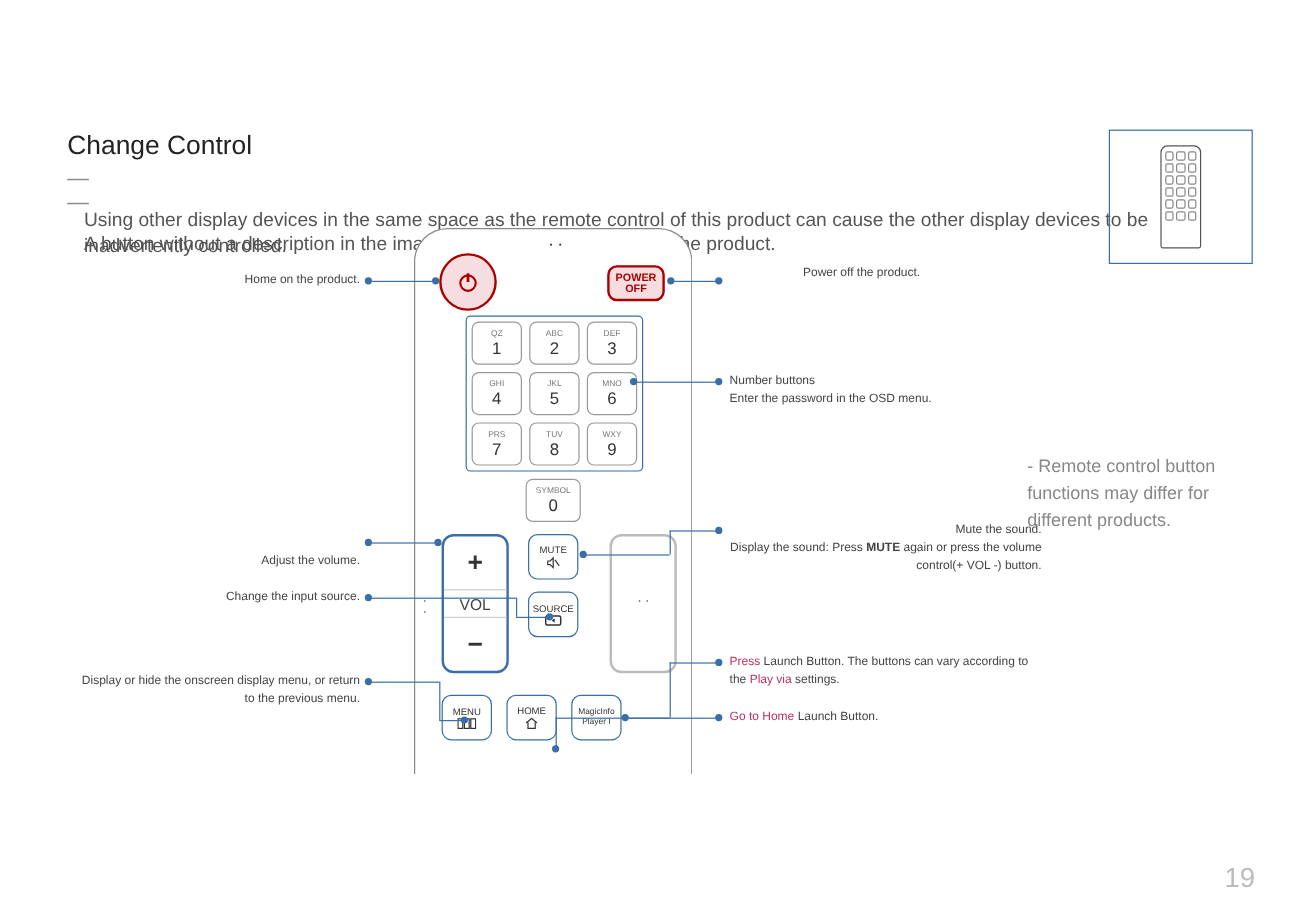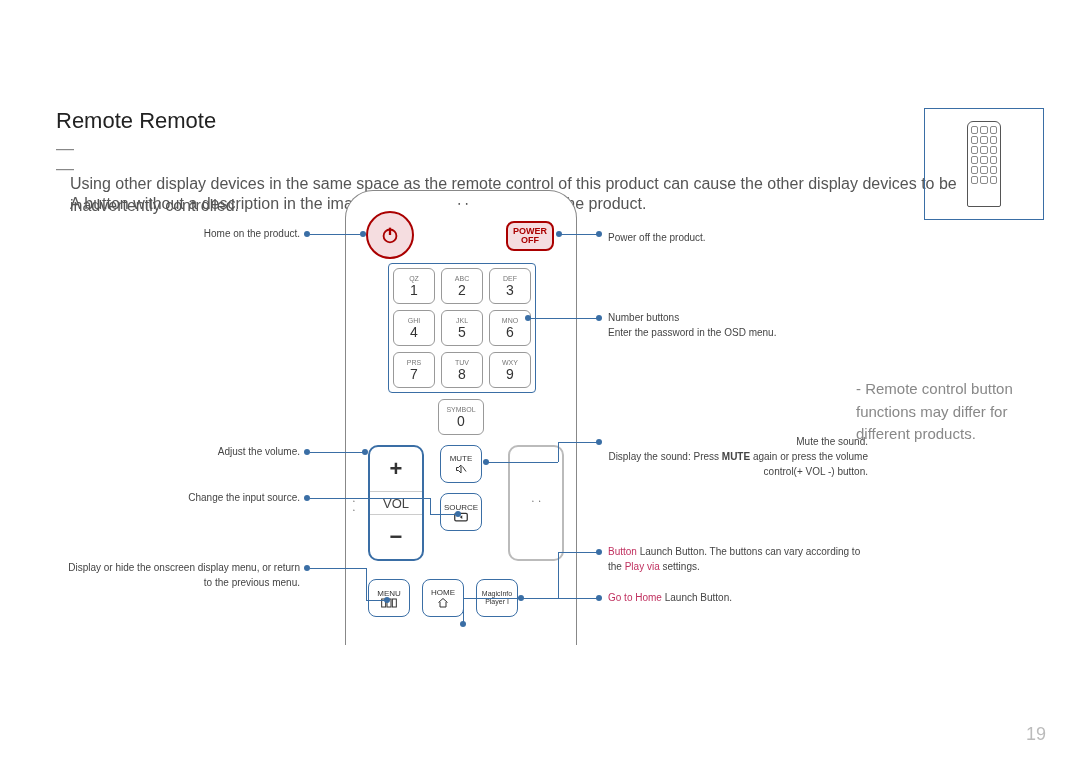--- a/index.html
+++ b/index.html
@@ -26,27 +26,27 @@
   .leader{position:absolute;height:1px;background:#3a6ea5;}
   .leaderv{position:absolute;width:1px;background:#3a6ea5;}
   .label{position:absolute;font-size:10px;color:#444;line-height:1.5;}
   .labelL{text-align:right;}
   .magenta{color:#c0305f;}
   .thumb{position:absolute;right:36px;top:108px;width:120px;height:112px;border:1px solid #3a6ea5;display:flex;align-items:center;justify-content:center;}
   .thumb .mini{width:34px;height:86px;border:1.5px solid #555;border-radius:6px 6px 2px 2px;display:grid;grid-template-columns:repeat(3,1fr);grid-auto-rows:8px;gap:2px;padding:4px 3px;}
   .thumb .mini span{border:1px solid #888;border-radius:2px;}
   .sidenote{position:absolute;right:44px;top:378px;width:180px;font-size:15px;color:#888;line-height:1.5;}
   .sidenote::before{content:"- ";}
-  .pagenum{position:absolute;right:34px;bottom:18px;font-size:18px;color:#bbb;font-weight:300;}
+  .pagenum{position:absolute;right:34px;bottom:18px;font-size:23px;color:#bbb;font-weight:300;}
   svg.picon{width:22px;height:22px;}
 </style>
 </head>
 <body>
 
-<div class="title">Remote Remote</div>
+<div class="title">Change Control</div>
 
 <div class="dash" style="left:56px;top:138px;">―</div>
 <div class="note" style="left:70px;top:140px;width:900px;">Using other display devices in the same space as the remote control of this product can cause the other display devices to be inadvertently controlled.</div>
 <div class="dash" style="left:56px;top:158px;">―</div>
 <div class="note" style="left:70px;top:160px;width:900px;">A button without a description in the image below is not supported on the product.</div>
 
 <div class="remote">
   <div class="smdots" style="left:112px;top:10px;">● ●</div>
 
   <div class="pwr" style="left:20px;top:20px;">
@@ -149,21 +149,21 @@
   </div>
 
   <div style="position:absolute;left:6px;top:308px;font-size:3px;color:#555;letter-spacing:2px;writing-mode:vertical-rl;">● ●</div>
 </div>
 
 <div class="label labelL" style="left:120px;top:226px;width:180px;">Home on the product.</div>
 <div class="dot" style="left:304px;top:231px;"></div>
 <div class="leader" style="left:310px;top:234px;width:50px;"></div>
 <div class="dot" style="left:360px;top:231px;"></div>
 
-<div class="label labelL" style="left:120px;top:444px;width:180px;">Adjust the volume.</div>
+<div class="label labelL" style="left:120px;top:460px;width:180px;">Adjust the volume.</div>
 <div class="dot" style="left:304px;top:449px;"></div>
 <div class="leader" style="left:310px;top:452px;width:54px;"></div>
 <div class="dot" style="left:362px;top:449px;"></div>
 
 <div class="label labelL" style="left:120px;top:490px;width:180px;">Change the input source.</div>
 <div class="dot" style="left:304px;top:495px;"></div>
 <div class="leader" style="left:310px;top:498px;width:120px;"></div>
 <div class="leaderv" style="left:430px;top:498px;height:16px;"></div>
 <div class="dot" style="left:455px;top:511px;"></div>
 <div class="leader" style="left:430px;top:514px;width:26px;"></div>
@@ -171,21 +171,21 @@
 <div class="label labelL" style="left:60px;top:560px;width:240px;">Display or hide the onscreen display menu, or return to the previous menu.</div>
 <div class="dot" style="left:304px;top:565px;"></div>
 <div class="leader" style="left:310px;top:568px;width:56px;"></div>
 <div class="leaderv" style="left:366px;top:568px;height:32px;"></div>
 <div class="dot" style="left:384px;top:597px;"></div>
 <div class="leader" style="left:366px;top:600px;width:20px;"></div>
 
 <div class="dot" style="left:556px;top:231px;"></div>
 <div class="leader" style="left:560px;top:234px;width:38px;"></div>
 <div class="dot" style="left:596px;top:231px;"></div>
-<div class="label" style="left:608px;top:230px;width:220px;">Power off the product.</div>
+<div class="label" style="left:608px;top:220px;width:220px;text-align:center;">Power off the product.</div>
 
 <div class="dot" style="left:525px;top:315px;"></div>
 <div class="leader" style="left:530px;top:318px;width:68px;"></div>
 <div class="dot" style="left:596px;top:315px;"></div>
 <div class="label" style="left:608px;top:310px;width:260px;">
   <span>Number buttons</span><br>
   <span>Enter the password in the OSD menu.</span>
 </div>
 
 <div class="dot" style="left:483px;top:459px;"></div>
@@ -197,21 +197,21 @@
   <span>Mute the sound.</span><br>
   <span>Display the sound: Press </span><b>MUTE</b><span> again or press the volume control(+ VOL -) button.</span>
 </div>
 
 <div class="dot" style="left:518px;top:595px;"></div>
 <div class="leader" style="left:522px;top:598px;width:36px;"></div>
 <div class="leaderv" style="left:558px;top:552px;height:46px;"></div>
 <div class="leader" style="left:558px;top:552px;width:40px;"></div>
 <div class="dot" style="left:596px;top:549px;"></div>
 <div class="label" style="left:608px;top:544px;width:260px;">
-  <span class="magenta">Button</span><span> Launch Button. The buttons can vary according to the </span><span class="magenta">Play via</span><span> settings.</span>
+  <span class="magenta">Press</span><span> Launch Button. The buttons can vary according to the </span><span class="magenta">Play via</span><span> settings.</span>
 </div>
 
 <div class="dot" style="left:460px;top:621px;"></div>
 <div class="leaderv" style="left:463px;top:598px;height:24px;"></div>
 <div class="leader" style="left:463px;top:598px;width:0px;"></div>
 <div class="leaderv" style="left:463px;top:598px;height:0;"></div>
 <div class="leader" style="left:463px;top:598px;width:135px;top:598px;"></div>
 <div class="dot" style="left:596px;top:595px;"></div>
 <div class="label" style="left:608px;top:590px;width:260px;">
   <span class="magenta">Go to Home</span><span> Launch Button.</span>

